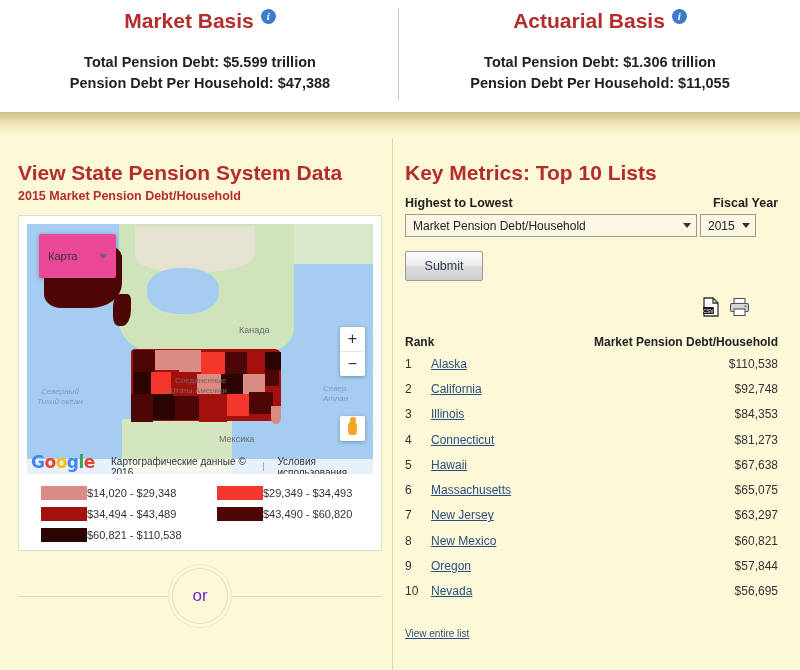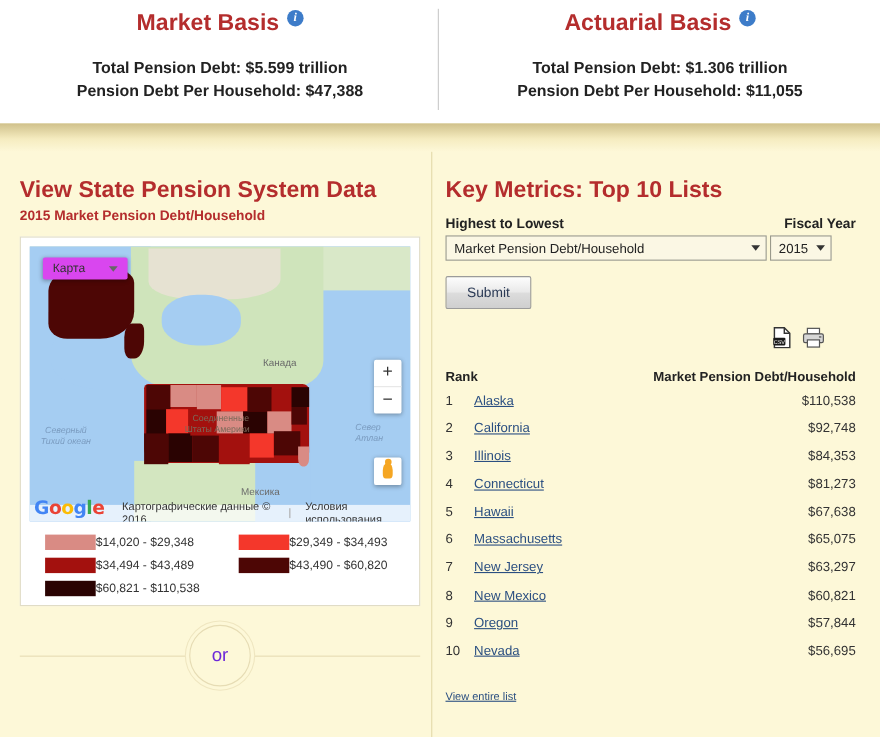--- a/index.html
+++ b/index.html
@@ -135,26 +135,26 @@
     position: absolute;
     background: #c7e0b5;
   }
   .water {
     position: absolute;
     background: #a5cdf2;
   }
   .map-type-btn {
     position: absolute;
     left: 12px; top: 10px;
-    background: #d946ef;
+    background: #ec4899;
     border-radius: 2px;
     box-shadow: 0 1px 4px rgba(0,0,0,.3);
     font-size: 11px;
     color: #333;
-    padding: 4px 9px;
+    padding: 16px 9px;
     display: flex;
     align-items: center;
     gap: 22px;
     cursor: pointer;
   }
   .caret-down {
     width: 0; height: 0;
     border-left: 4px solid transparent;
     border-right: 4px solid transparent;
     border-top: 5px solid #666;
@@ -461,21 +461,21 @@
         <div style="position:absolute;left:194px;top:150px;width:22px;height:20px;background:#2a0302;"></div>
         <div style="position:absolute;left:200px;top:170px;width:22px;height:22px;background:#f4372b;"></div>
         <div style="position:absolute;left:220px;top:130px;width:20px;height:20px;background:#a3110e;"></div>
         <div style="position:absolute;left:216px;top:150px;width:22px;height:20px;background:#d98b84;"></div>
         <div style="position:absolute;left:222px;top:168px;width:24px;height:22px;background:#4d0605;"></div>
         <div style="position:absolute;left:238px;top:128px;width:16px;height:18px;background:#2a0302;"></div>
         <div style="position:absolute;left:238px;top:146px;width:14px;height:16px;background:#4d0605;"></div>
         <div style="position:absolute;left:244px;top:182px;width:10px;height:18px;background:#d98b84;border-radius:0 0 40% 40%;"></div>
 
         <div class="map-label big" style="left:212px;top:101px;">Канада</div>
-        <div class="map-label big" style="left:192px;top:210px;margin-top:8px;">Мексика</div>
+        <div class="map-label big" style="left:192px;top:210px;">Мексика</div>
         <div class="map-label" style="left:148px;top:152px;color:#7c6a5a;">Соединенные</div>
         <div class="map-label" style="left:141px;top:162px;color:#7c6a5a;">Штаты Америки</div>
         <div class="map-label ocean" style="left:14px;top:163px;">Северный</div>
         <div class="map-label ocean" style="left:10px;top:173px;">Тихий океан</div>
         <div class="map-label ocean" style="left:296px;top:160px;">Север</div>
         <div class="map-label ocean" style="left:296px;top:170px;">Атлан</div>
 
         <div class="map-type-btn">
           <span>Карта</span>
           <span class="caret-down"></span>

